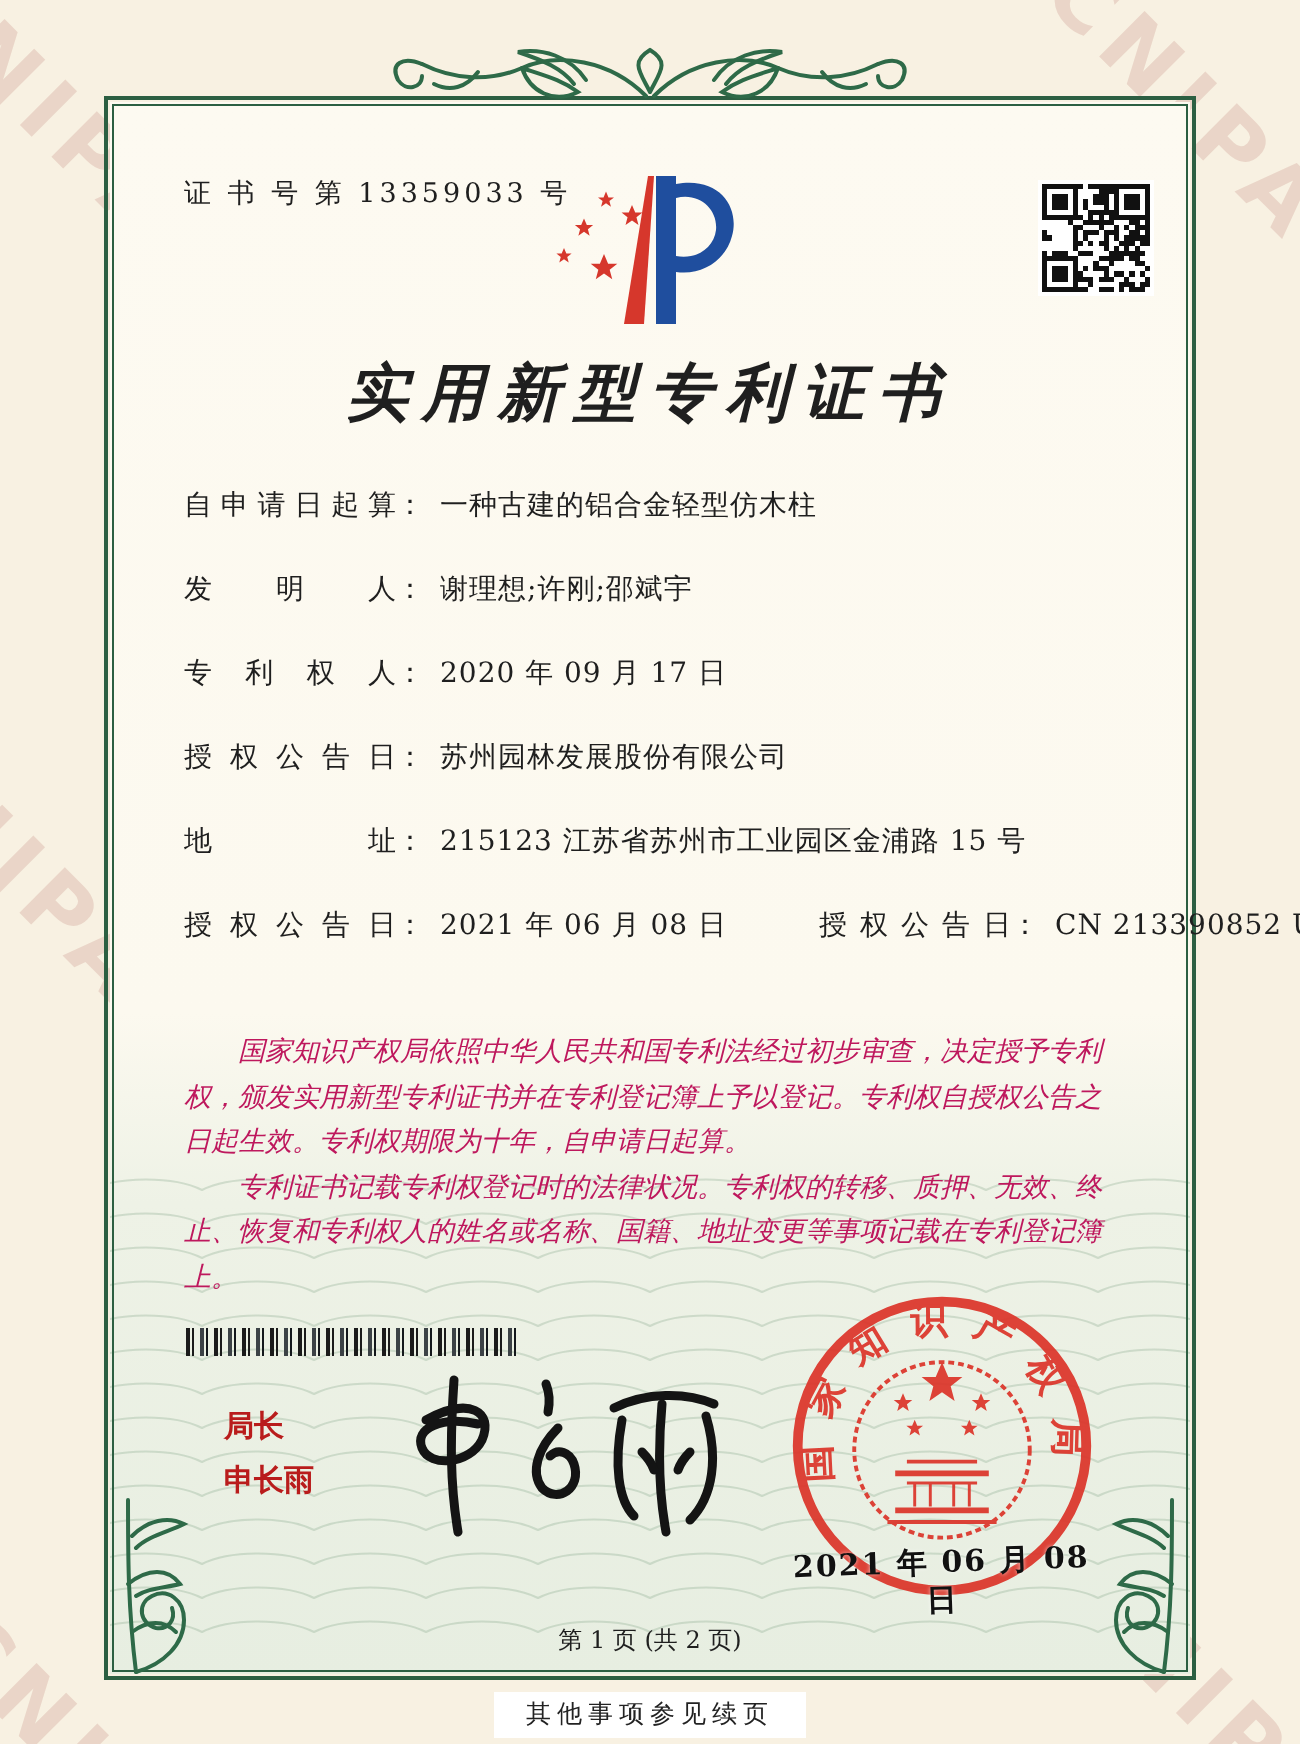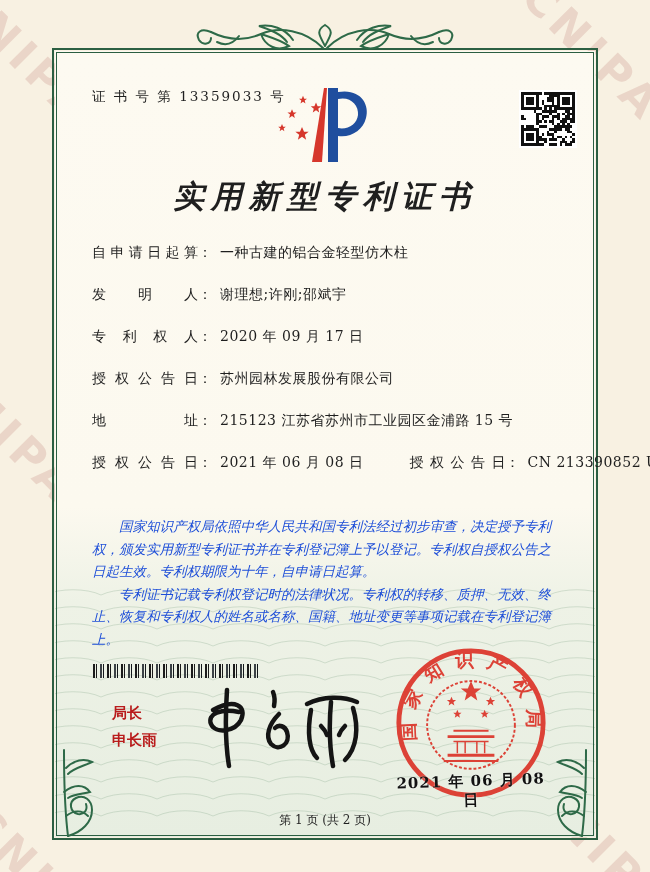--- a/index.html
+++ b/index.html
@@ -62,21 +62,21 @@
   }
   .f-label2{
     display:inline-block;width:96px;vertical-align:top;
     text-align:justify;text-align-last:justify;
   }
   .f-colon{display:inline-block;margin-right:8px;}
   .f-value{letter-spacing:0.5px;}
   .f-pair2{margin-left:46px;}
   .paras{
     position:absolute;left:92px;top:515px;width:468px;
-    font-size:13.5px;line-height:22.5px;font-style:italic;color:#1d4ed8;
+    font-size:13.5px;line-height:22.5px;font-style:italic;color:#be185d;
   }
   .paras p{margin:0;text-indent:2em;}
   .barcode{
     position:absolute;left:93px;top:664px;width:166px;height:14px;
     background:repeating-linear-gradient(90deg,
       #1b1b1b 0 2px,rgba(0,0,0,0) 2px 3px,
       #1b1b1b 3px 4px,rgba(0,0,0,0) 4px 7px,
       #3c4246 7px 9px,rgba(0,0,0,0) 9px 10px,
       #14181c 10px 11px,rgba(0,0,0,0) 11px 14px);
   }
@@ -408,13 +408,14 @@
         <path d="M62,99 L98,99" stroke-width="1.5"></path>
         <path d="M66,99 L66,111 M74,99 L74,111 M86,99 L86,111 M94,99 L94,111" stroke-width="1.5"></path>
         <path d="M56,113 L104,113" stroke-width="3"></path>
         <path d="M52,119 L108,119" stroke-width="2"></path>
       </g>
     </g>
   </svg>
   <div class="seal-date">2021 年 06 月 08 日</div>
 
   <div class="page-indicator">第 1 页 (共 2 页)</div>
+  <div class="footer-note">其他事项参见续页</div>
 </div>
 
 </body></html>

